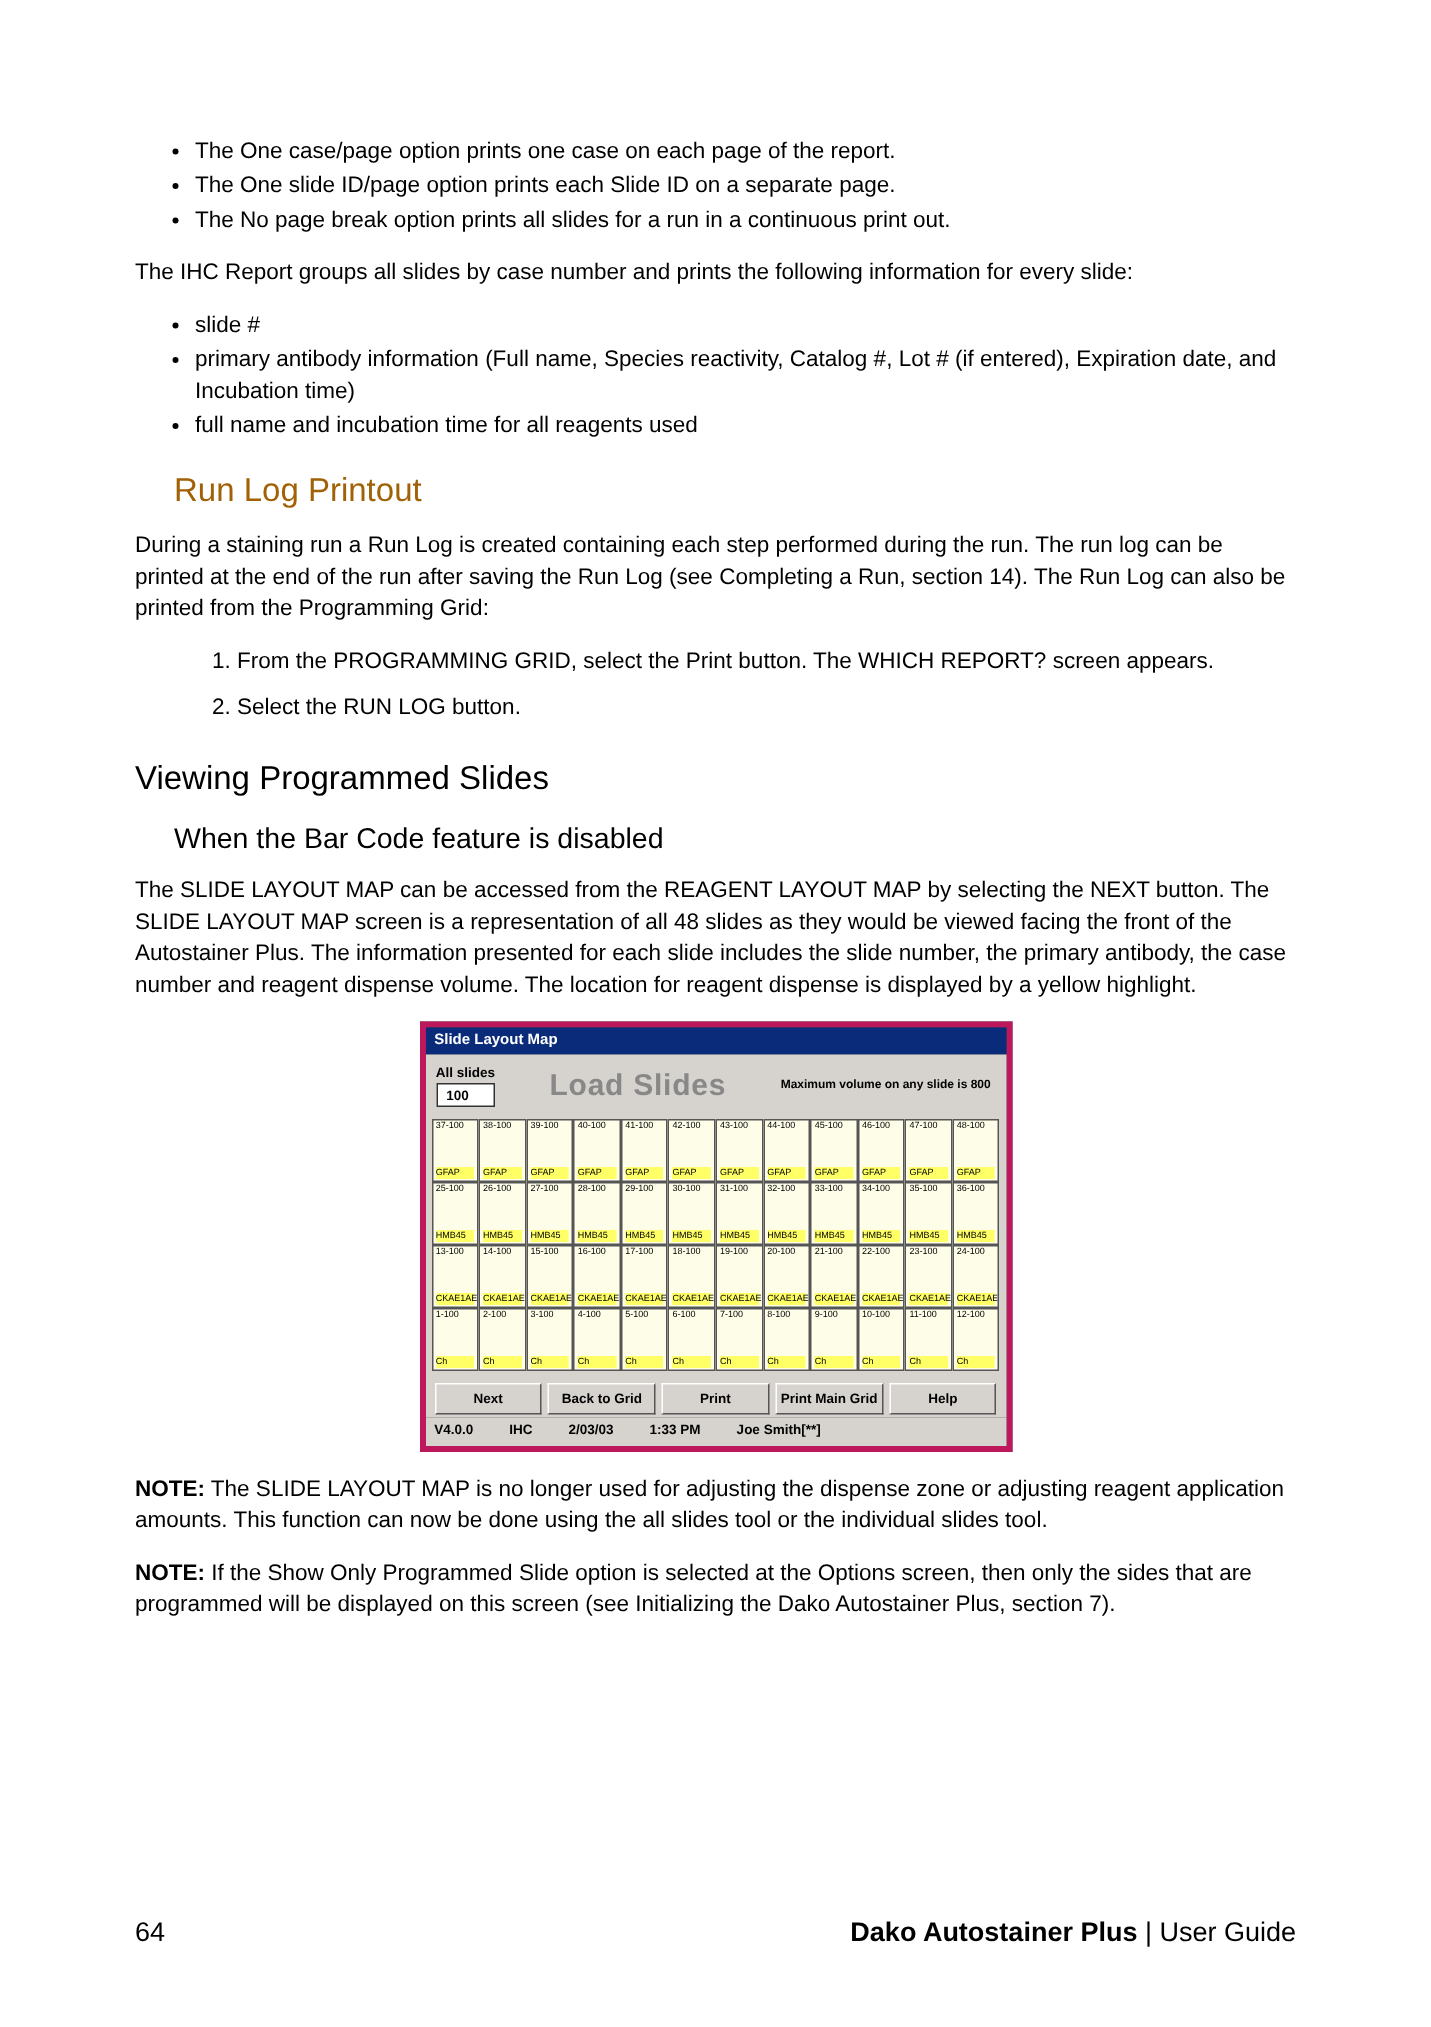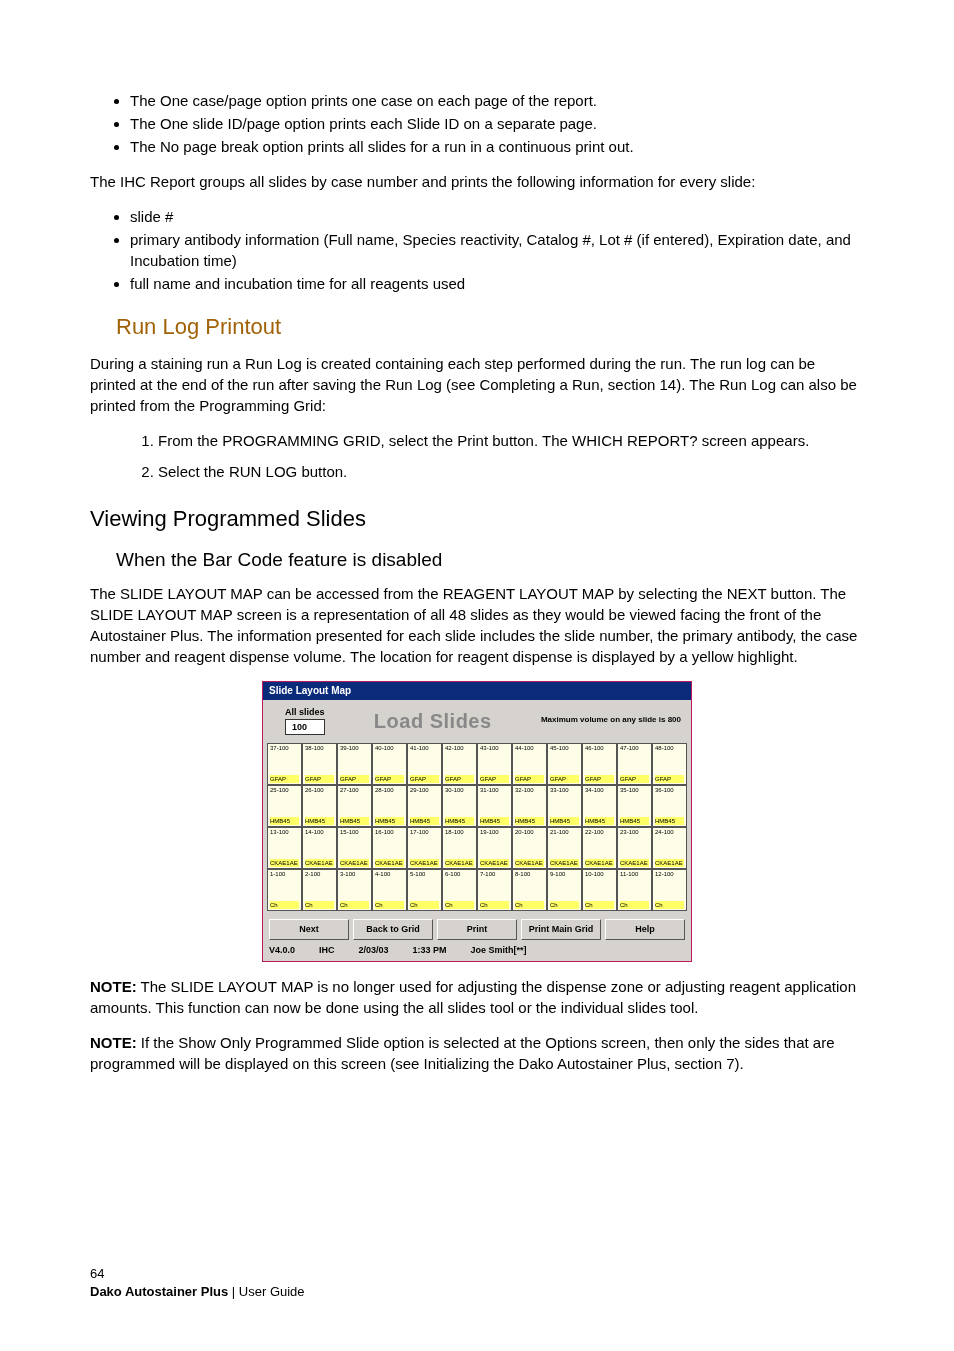--- a/index.html
+++ b/index.html
@@ -48,38 +48,38 @@
     font-size: 19px;
     font-weight: 400;
     margin: 12px 0 10px 0;
     padding-left: 26px;
     color: #000;
   }
   .indent26 { padding-left: 26px; }
 
   
   .map-figure {
-    width: 430px;
+    width: 395px;
     margin: 8px auto 14px auto;
-    border: 1px solid #be185d;
+    border: 4px solid #be185d;
     background: #404040;
     font-size: 8px;
   }
   .map-title {
     background: #0a2a7a;
     color: #fff;
     font-weight: bold;
     font-size: 10px;
     padding: 2px 6px;
   }
   .map-header {
     display: flex;
     align-items: center;
     justify-content: space-between;
-    padding: 6px 10px 6px 22px;
+    padding: 6px 10px 6px 7px;
     background: #d6d3ce;
   }
   .map-header-left { display: flex; align-items: center; gap: 4px; }
   .all-slides { font-size: 9px; font-weight: bold; }
   .all-slides-box {
     border: 1px solid #333;
     background: #fff;
     padding: 1px 6px;
     font-size: 9px;
     font-weight: bold;
@@ -146,22 +146,21 @@
     gap:24px;
   }
 
   .footer {
     position: absolute;
     left: 90px;
     right: 90px;
     bottom: 50px;
     display: flex;
     justify-content: space-between;
-    font-size: 13px;
-    flex-direction: column;
+    font-size: 18px;
   }
   .footer .right .bold { font-weight: bold; }
 </style>
 </head>
 <body>
 
 <div class="page">
 
 
   <ul class="bullets">

